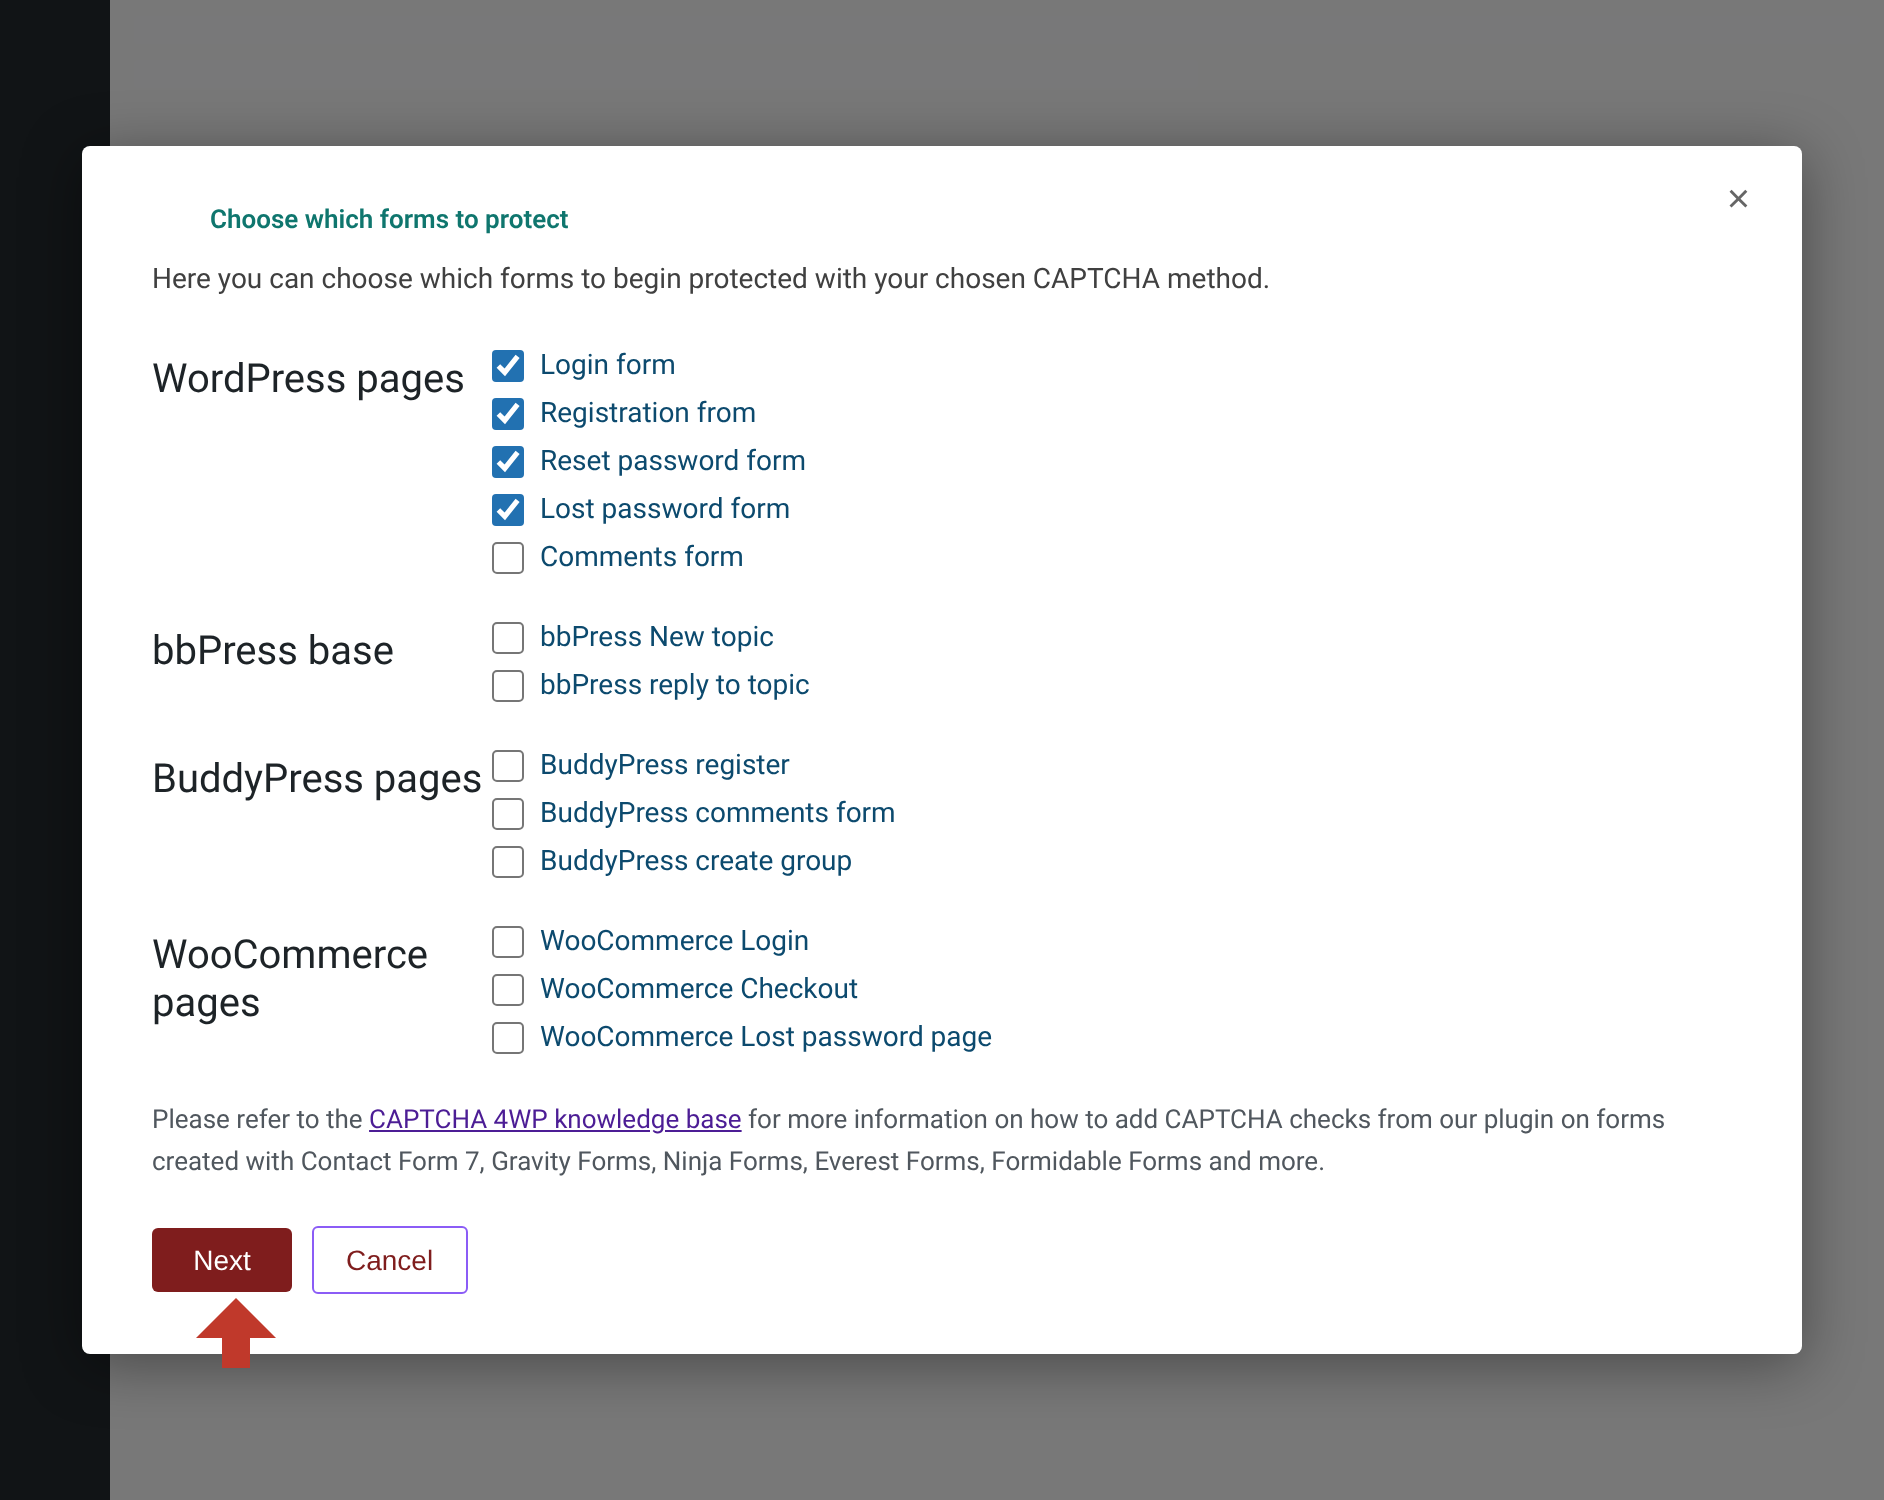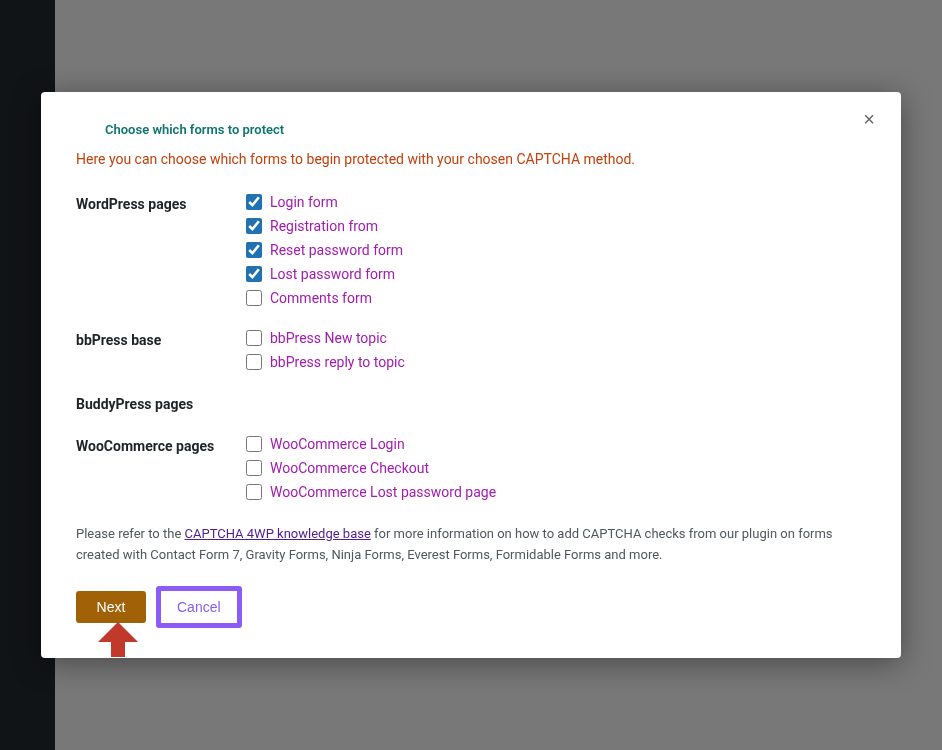--- a/index.html
+++ b/index.html
@@ -76,36 +76,36 @@
 
     .modal-title {
       font-size: 13px;
       font-weight: 600;
       color: #0f766e;
       margin-bottom: 12px;
       margin-left: 29px;
     }
 
     .modal-description {
-      color: #c2410c;
+      color: #404040;
       font-size: 14px;
       margin-bottom: 24px;
       line-height: 1.5;
     }
 
     
     .form-section {
       display: flex;
       margin-bottom: 24px;
       align-items: flex-start;
     }
 
     .section-label {
-      font-weight: 700;
-      font-size: 14px;
+      font-weight: 400;
+      font-size: 20px;
       color: #1d2327;
       width: 170px;
       min-width: 170px;
       padding-top: 2px;
     }
 
     .checkboxes-group {
       display: flex;
       flex-direction: column;
       gap: 8px;
@@ -121,21 +121,21 @@
     .checkbox-item input[type="checkbox"] {
       width: 16px;
       height: 16px;
       margin: 0;
       cursor: pointer;
       accent-color: #2271b1;
     }
 
     .checkbox-label {
       font-size: 14px;
-      color: #a21caf;
+      color: #0c4a6e;
     }
 
     
     .footer-text {
       font-size: 13px;
       color: #50575e;
       margin-bottom: 20px;
       line-height: 1.6;
     }
 
@@ -146,35 +146,35 @@
 
     
     .button-row {
       display: flex;
       align-items: center;
       gap: 10px;
       position: relative;
     }
 
     .btn-next {
-      background: #a16207;
+      background: #7f1d1d;
       color: #fff;
       border: none;
       border-radius: 3px;
       padding: 8px 16px;
       font-size: 14px;
       font-weight: 500;
       cursor: pointer;
       min-width: 70px;
     }
 
     .btn-cancel {
       background: #fff;
-      color: #8b5cf6;
-      border: 5px solid #8b5cf6;
+      color: #7f1d1d;
+      border: 1px solid #8b5cf6;
       border-radius: 3px;
       padding: 8px 16px;
       font-size: 14px;
       cursor: pointer;
     }
 
     
     .arrow-indicator {
       position: absolute;
       left: 22px;
@@ -246,20 +246,34 @@
         </label>
         <label class="checkbox-item">
           <input type="checkbox" style="">
           <span class="checkbox-label">bbPress reply to topic</span>
         </label>
       </div>
     </div>
 
     <div class="form-section">
       <div class="section-label">BuddyPress pages</div>
+      <div class="checkboxes-group">
+        <label class="checkbox-item">
+          <input type="checkbox" style="">
+          <span class="checkbox-label">BuddyPress register</span>
+        </label>
+        <label class="checkbox-item">
+          <input type="checkbox" style="">
+          <span class="checkbox-label">BuddyPress comments form</span>
+        </label>
+        <label class="checkbox-item">
+          <input type="checkbox" style="">
+          <span class="checkbox-label">BuddyPress create group</span>
+        </label>
+      </div>
     </div>
 
     <div class="form-section">
       <div class="section-label">WooCommerce pages</div>
       <div class="checkboxes-group">
         <label class="checkbox-item">
           <input type="checkbox" style="">
           <span class="checkbox-label">WooCommerce Login</span>
         </label>
         <label class="checkbox-item">

